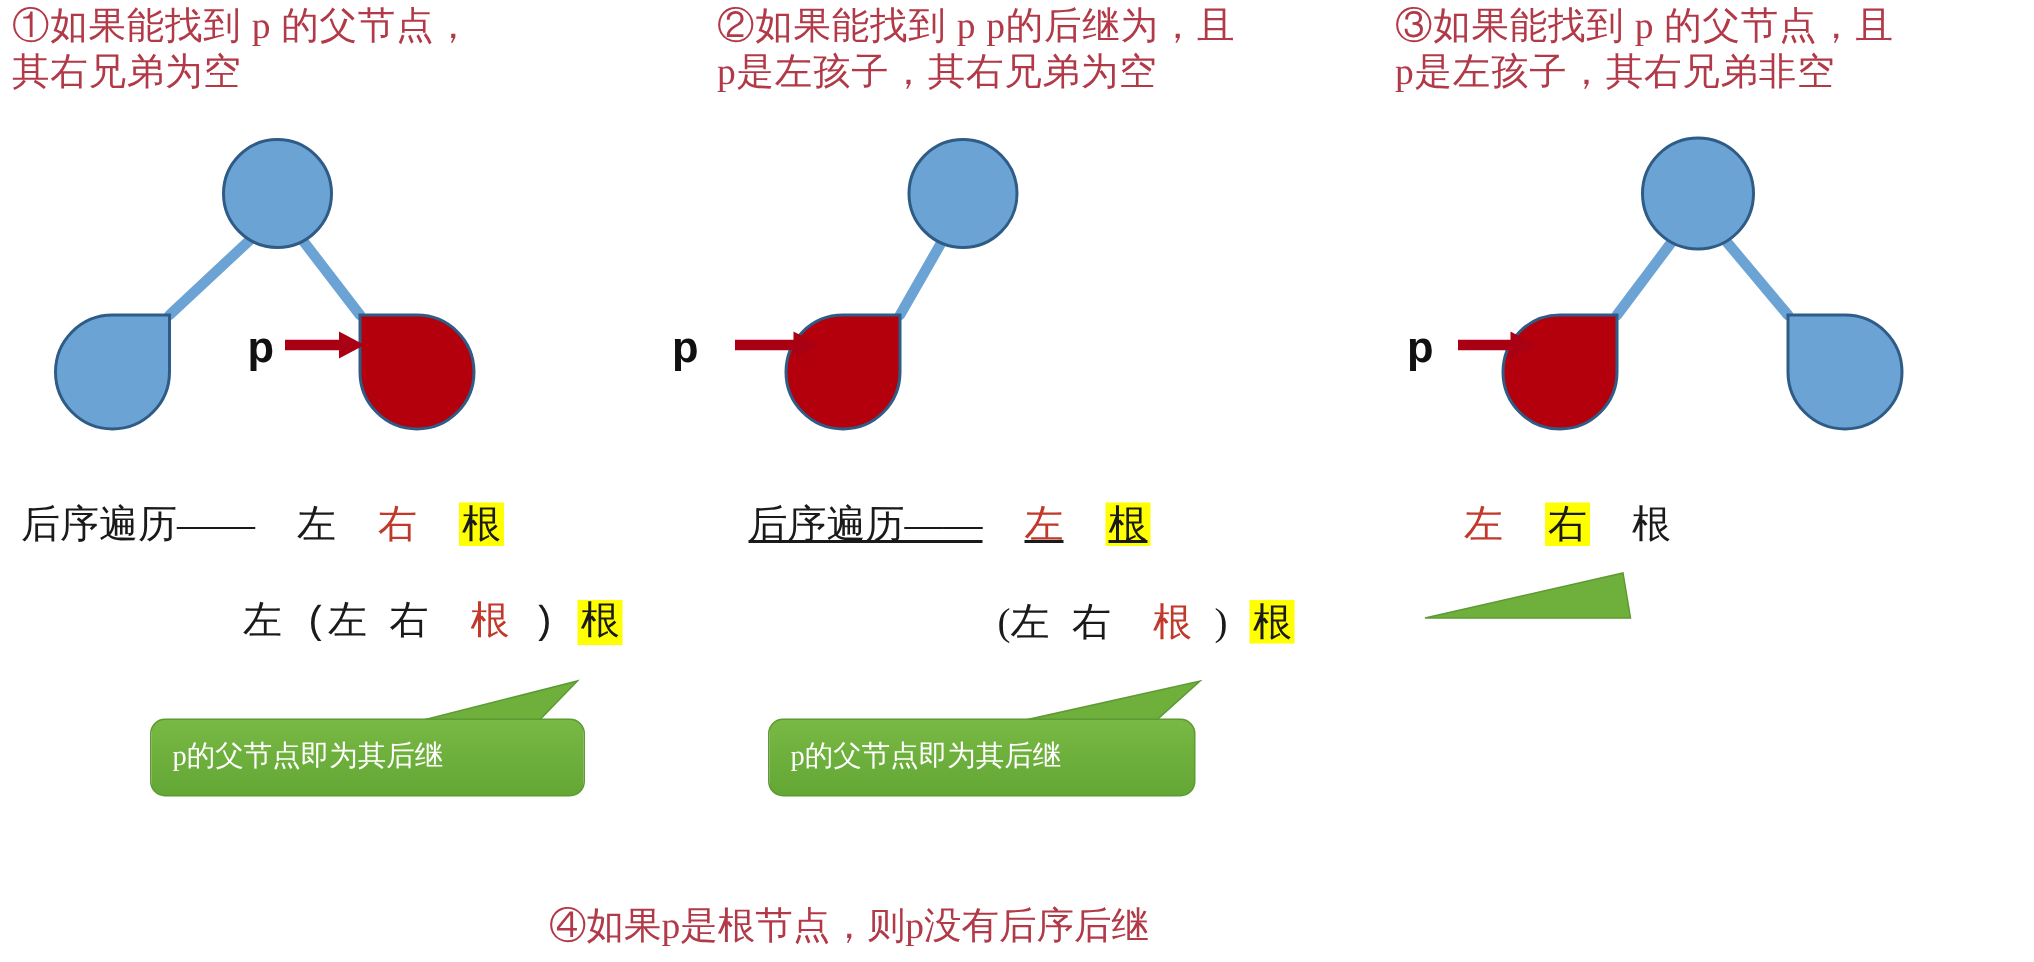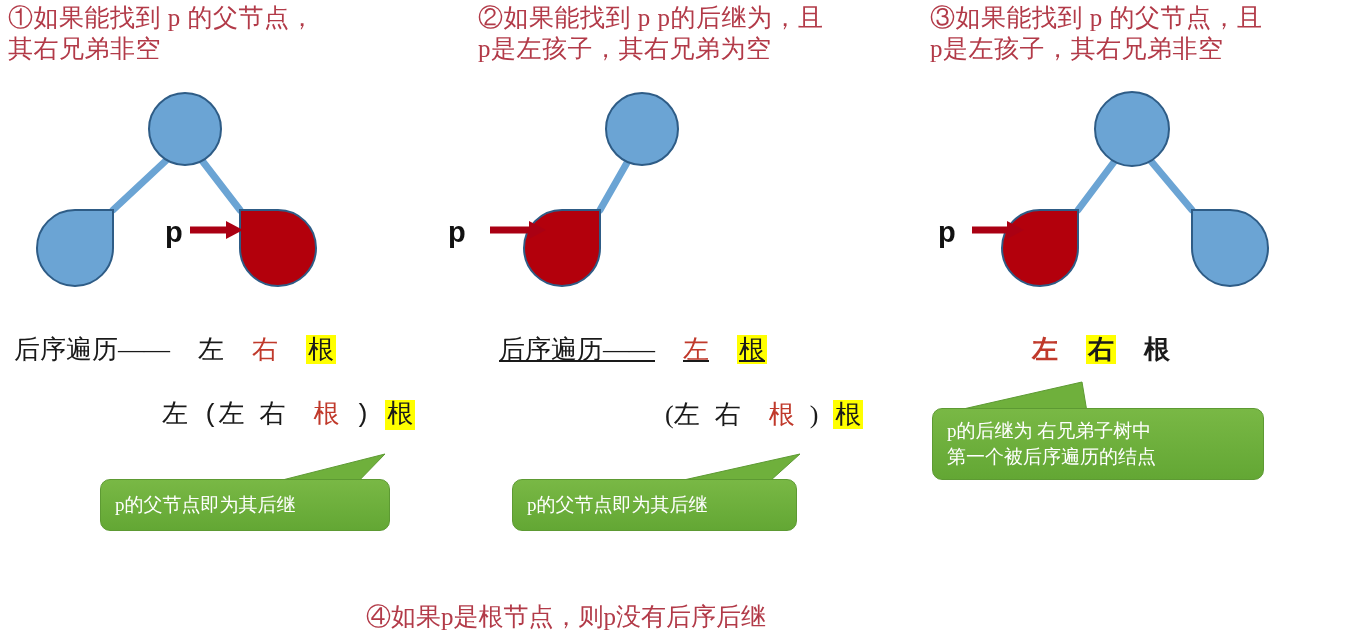--- a/index.html
+++ b/index.html
@@ -92,21 +92,21 @@
     text-align: center;
     color: #B23A48;
     font-size: 25px;
     font-family: "Liberation Serif", "DejaVu Serif", serif;
   }
 </style>
 </head>
 <body>
 
 <div class="col-heading" id="heading-1">①如果能找到 p 的父节点，
-其右兄弟非空</div>
+其右兄弟为空</div>
 
 <div class="col-heading" id="heading-2">②如果能找到 p p的后继为，且
 p是左孩子，其右兄弟为空</div>
 
 <div class="col-heading" id="heading-3">③如果能找到 p 的父节点，且
 p是左孩子，其右兄弟非空</div>
 
 <div class="tree" id="tree-1" style="left:45px; top:92px;">
   <svg width="300" height="185" viewBox="0 0 300 185">
 
@@ -159,37 +159,35 @@
   </svg>
 </div>
 <div class="p-label" id="p-label-3" style="left:938px; top:216px;">p</div>
 
 <div class="trav-row" id="trav-1-1" style="left:0px; top:333px;"><span class="tk blk">后序遍历——</span><span class="tk blk">左</span><span class="tk red">右</span><span class="tk hl">根</span></div>
 <div class="trav-row" id="trav-1-2" style="left:148px; top:398px;font-family:Liberation Mono, monospace;"><span class="tk blk">左</span><span class="tk blk tight">(左</span><span class="tk blk">右</span><span class="tk red">根</span><span class="tk blk tight">)</span><span class="tk hl">根</span></div>
 
 <div class="trav-row" id="trav-2-1" style="left:485px; top:333px;text-decoration:underline;"><span class="tk blk">后序遍历——</span><span class="tk red">左</span><span class="tk hl">根</span></div>
 <div class="trav-row" id="trav-2-2" style="left:664px; top:398px;"><span class="tk blk tight">(左</span><span class="tk blk">右</span><span class="tk red">根</span><span class="tk blk tight">)</span><span class="tk hl">根</span></div>
 
-<div class="trav-row" id="trav-3-1" style="left:1018px; top:333px;font-weight:bold;"><span class="tk red">左</span><span class="tk hl">右</span><span class="tk blk">根</span></div>
+<div class="trav-row" id="trav-3-1" style="left:962px; top:333px;"><span class="tk red">左</span><span class="tk hl">右</span><span class="tk blk">根</span></div>
 
 <div class="callout" id="callout-1" style="left:100px; top:452px; width:290px;">
   <svg class="tail" width="290" height="48" viewBox="0 0 290 48">
     <polygon points="135,40 285,2 250,38" fill="#6FB03C" stroke="#5d9a33" stroke-width="1"></polygon>
   </svg>
   <div class="bubble" style="margin-top:27px; min-height:52px; display:flex; align-items:center;">p的父节点即为其后继</div>
 </div>
 
 <div class="callout" id="callout-2" style="left:512px; top:452px; width:285px;">
   <svg class="tail" width="290" height="48" viewBox="0 0 290 48">
     <polygon points="118,40 288,2 248,38" fill="#6FB03C" stroke="#5d9a33" stroke-width="1"></polygon>
   </svg>
   <div class="bubble" style="margin-top:27px; min-height:52px; display:flex; align-items:center;">p的父节点即为其后继</div>
 </div>
 
 <div class="callout" id="callout-3" style="left:932px; top:378px; width:332px;">
   <svg class="tail" width="332" height="40" viewBox="0 0 332 40">
     <polygon points="18,34 150,4 155,34" fill="#6FB03C" stroke="#5d9a33" stroke-width="1"></polygon>
   </svg>
-  <div class="bubble" style="margin-top:30px; min-height:62px;">p的后继为 右兄弟子树中
-第一个被后序遍历的结点</div>
 </div>
 
 <div id="bottom-note">④如果p是根节点，则p没有后序后继</div>
 
 </body></html>

